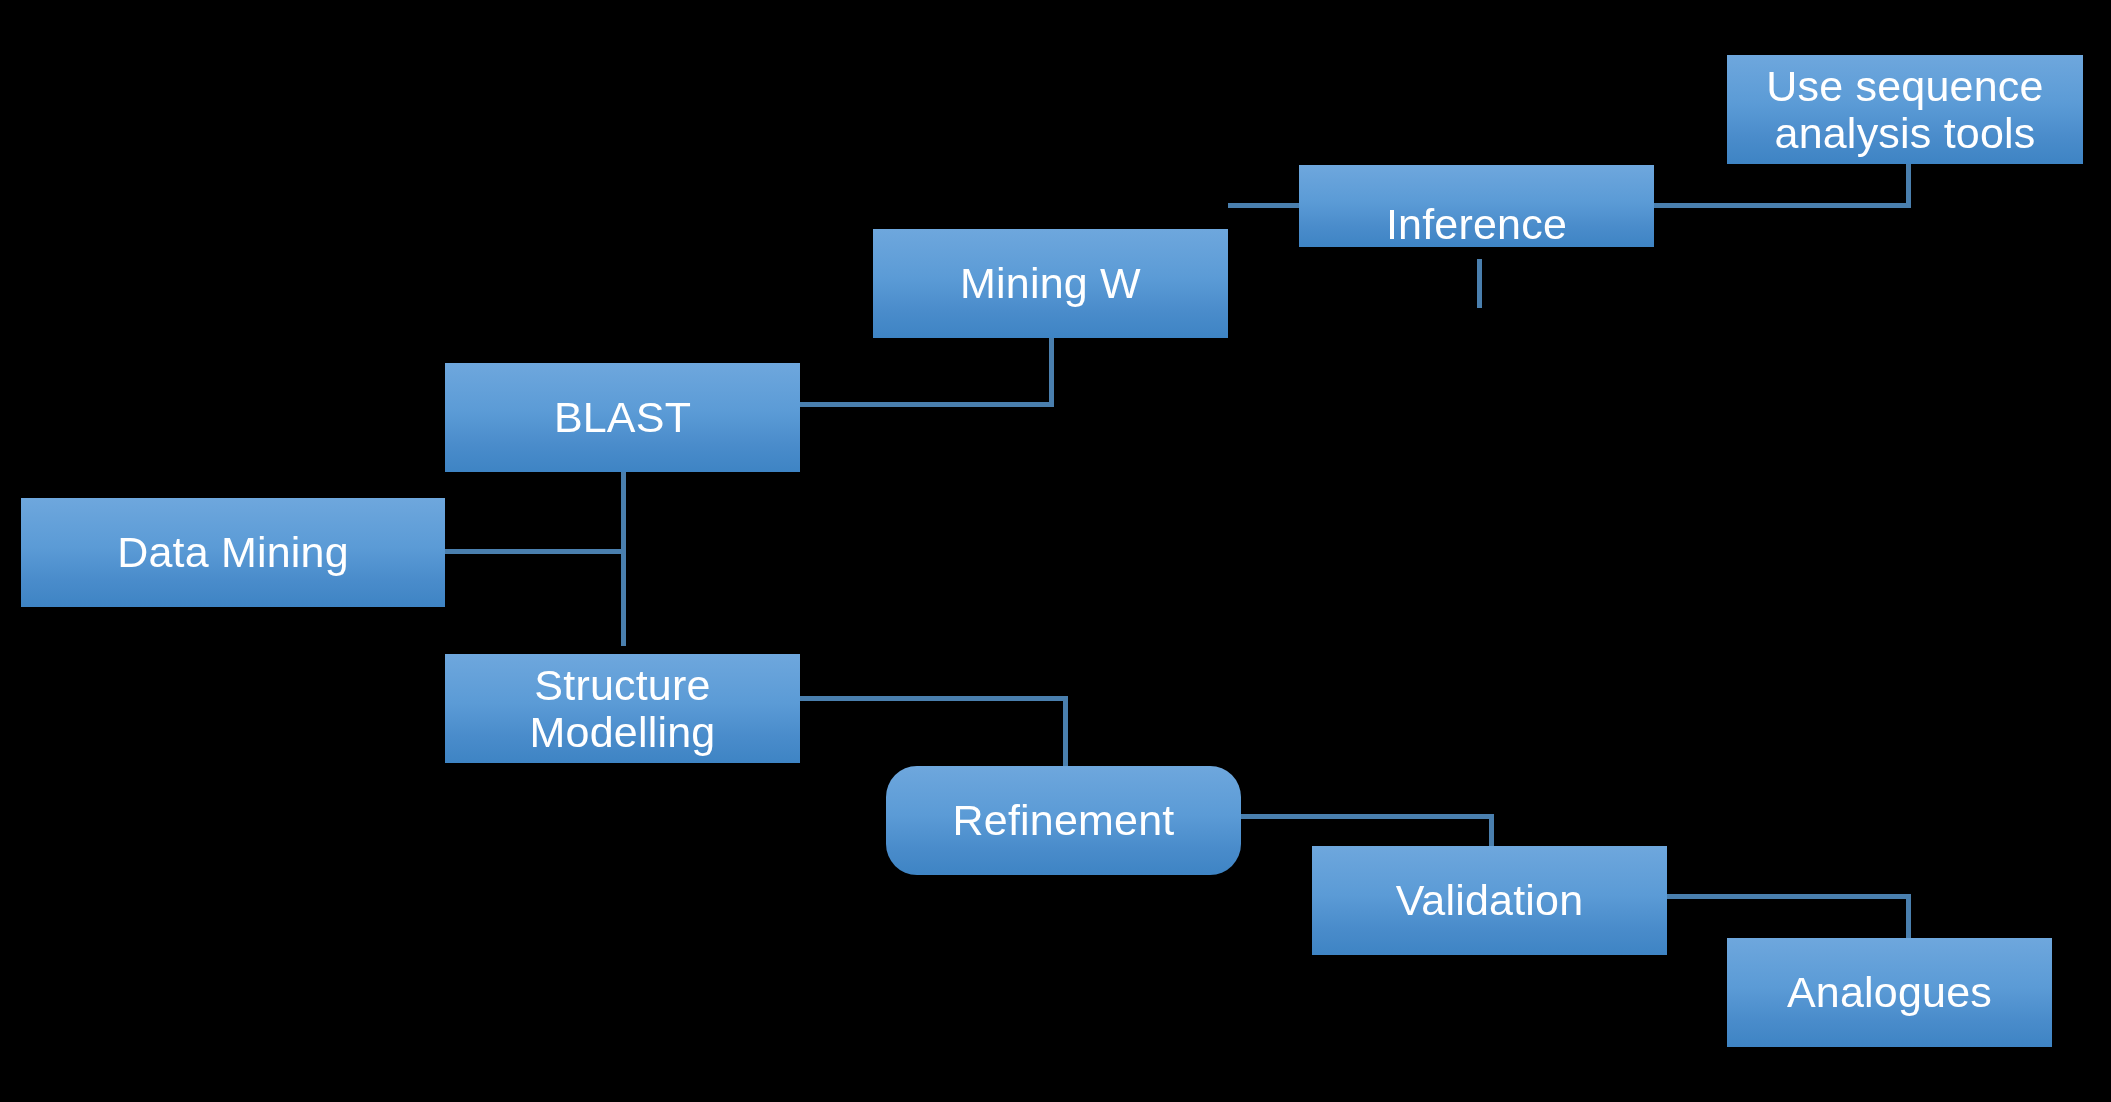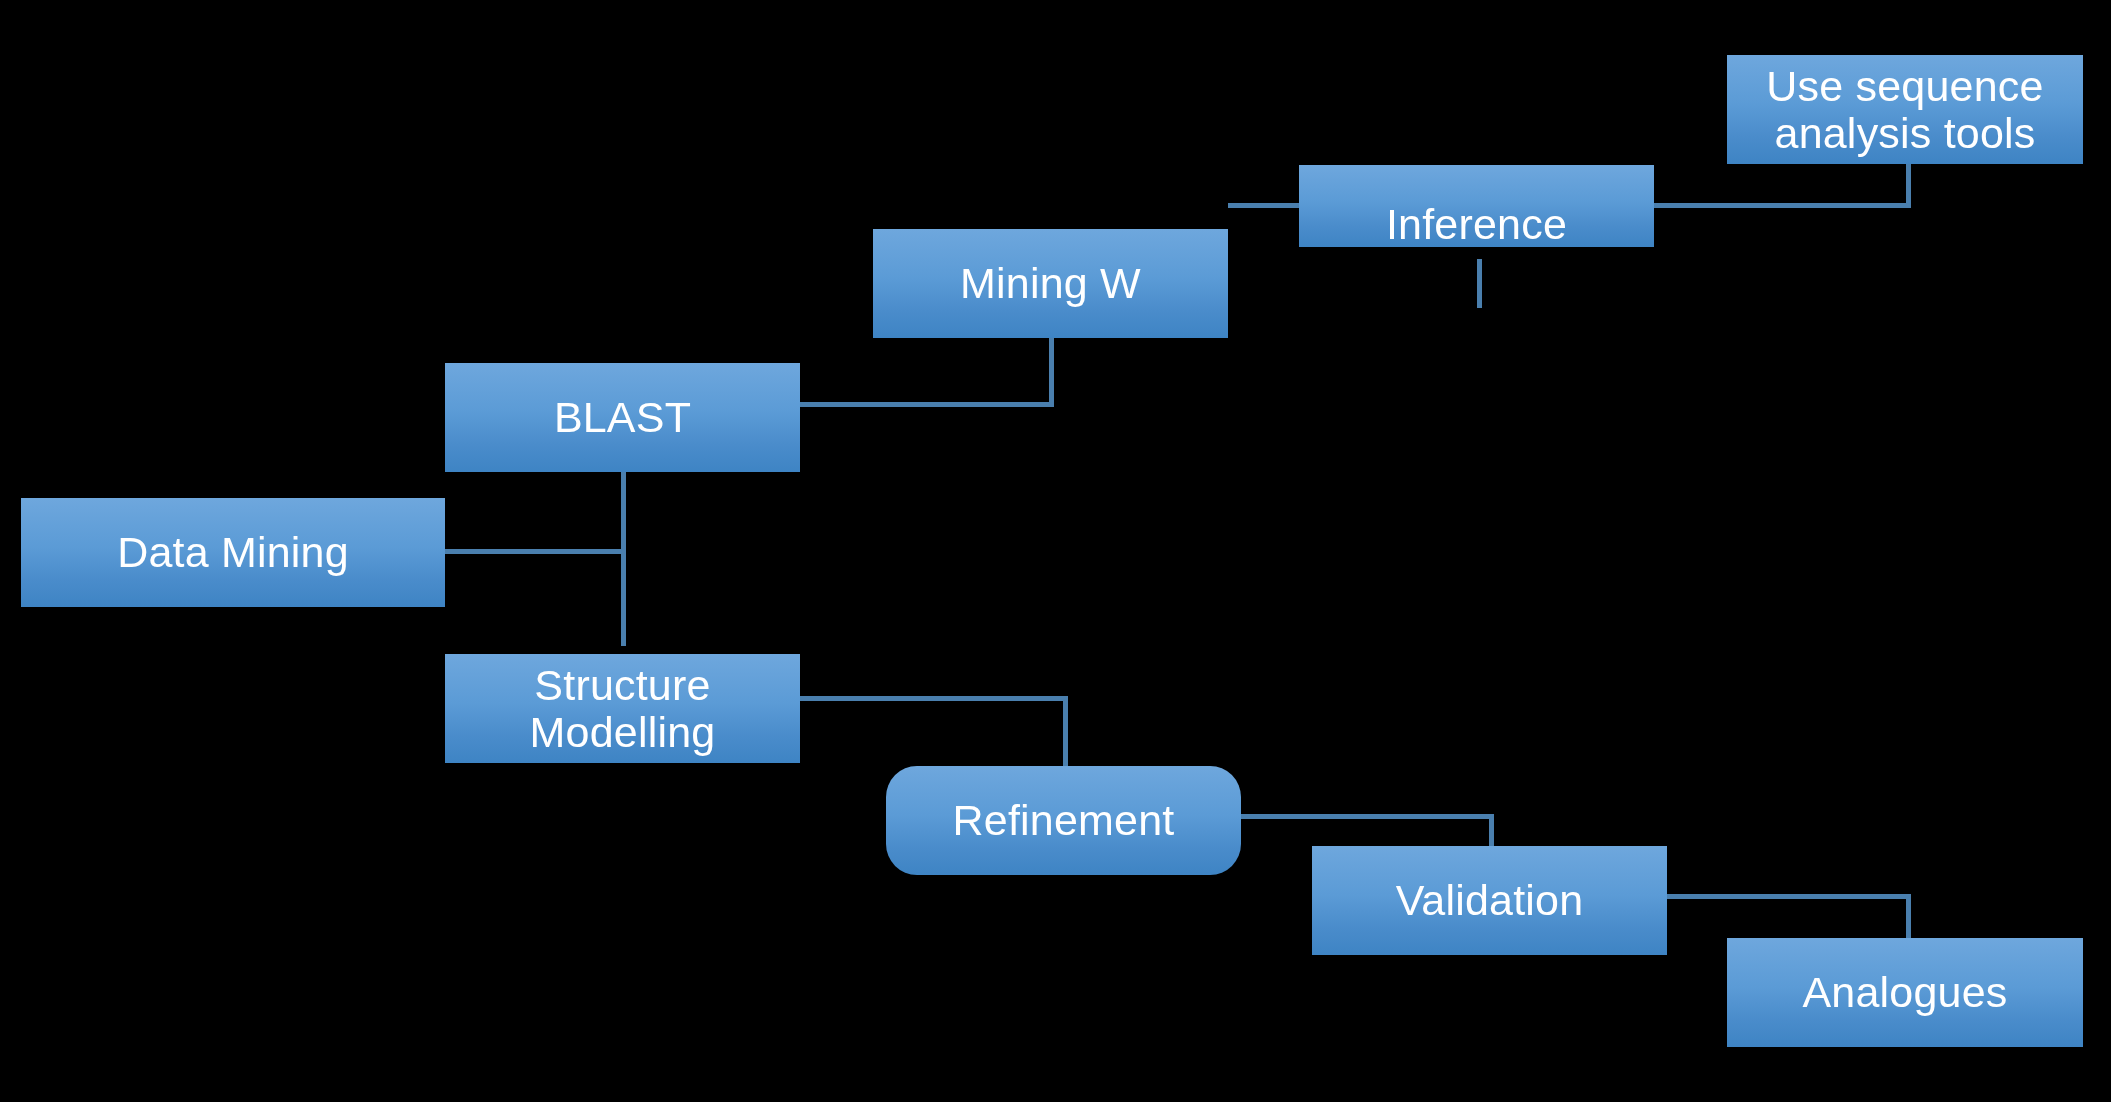--- a/index.html
+++ b/index.html
@@ -103,17 +103,17 @@
   </div>
 
   <div class="node" style="left:886px; top:766px; width:355px; height:109px;border-radius:31px;">
     <span class="label">Refinement</span>
   </div>
 
   <div class="node" style="left:1312px; top:846px; width:355px; height:109px;">
     <span class="label">Validation</span>
   </div>
 
-  <div class="node" style="left:1727px; top:938px; width:356px; height:109px;">
+  <div class="node" style="left:1727px; top:938px; width:325px; height:109px;">
     <span class="label">Analogues</span>
   </div>
 
 </div>
 
 </body></html>

